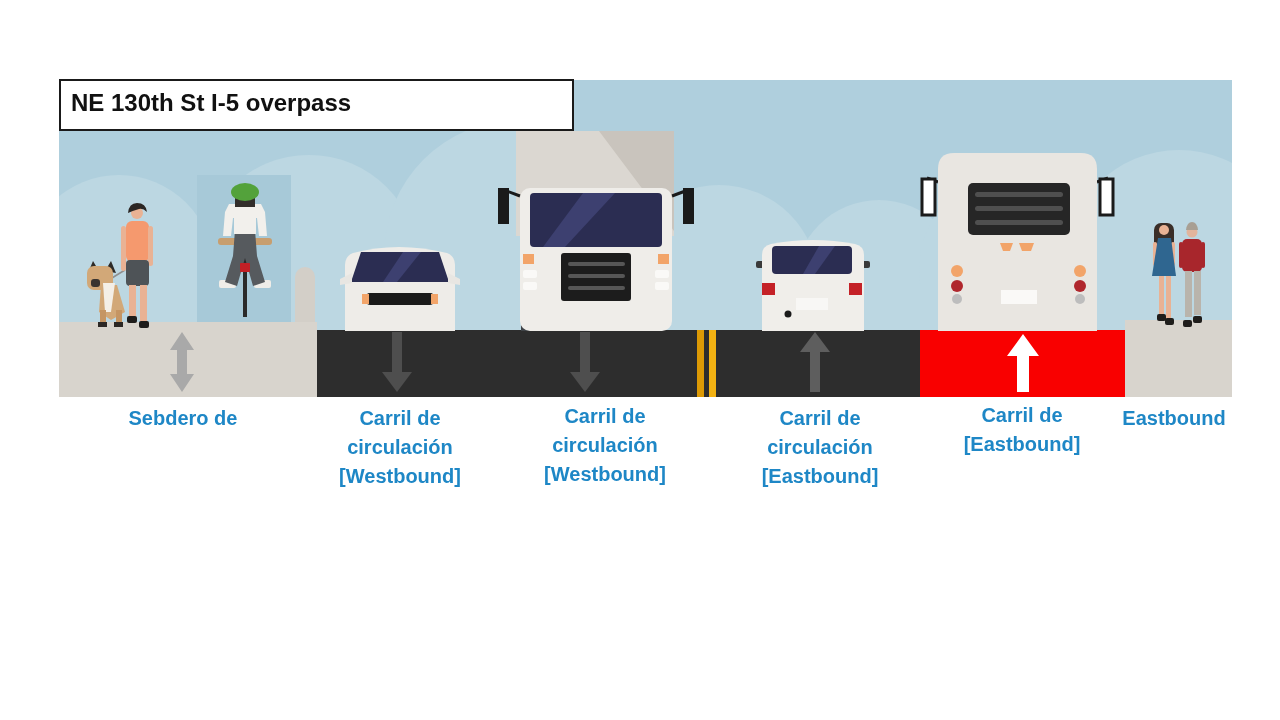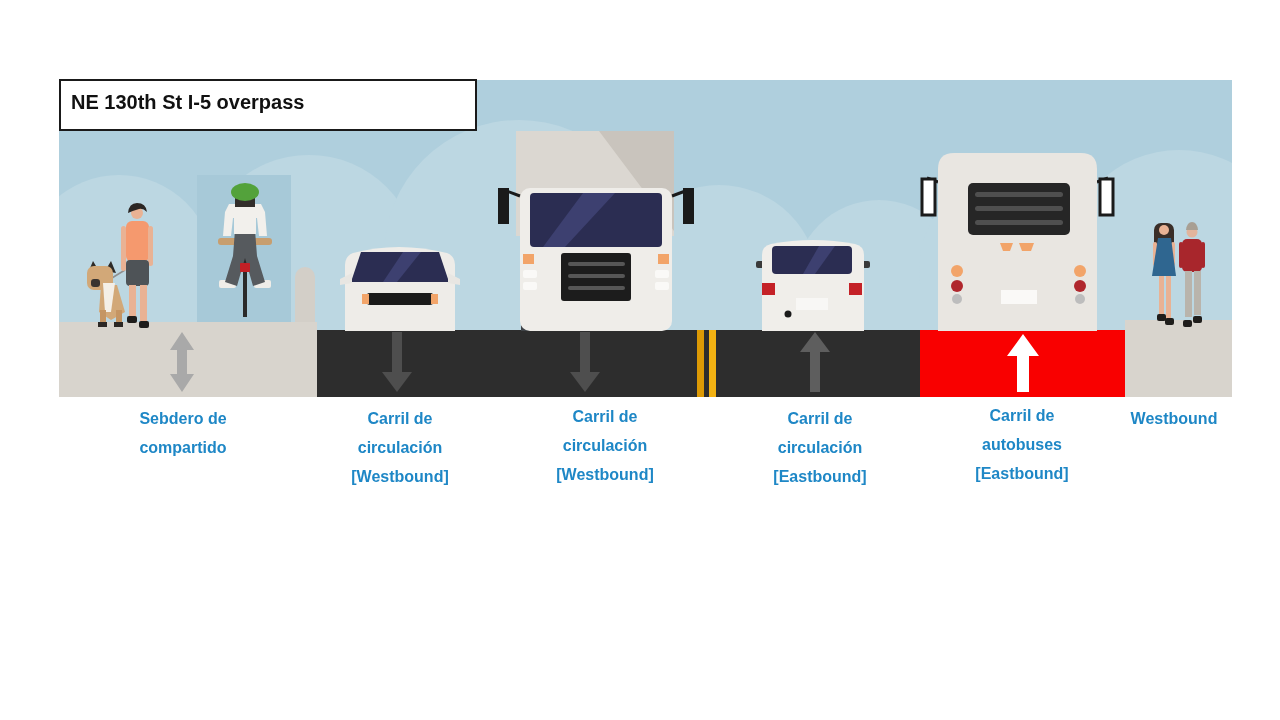--- a/index.html
+++ b/index.html
@@ -1,25 +1,25 @@
 <!DOCTYPE html>
 <html style="--accent: #1E87C6; --title-text: #111111; --road: #2D2D2D; --bus-lane-red: #F90000; --lane-stripe-yellow: #F3B213; --lane-stripe-yellow-dark: #DD9A05; --sky: #AFCFDD; --cloud: #BCD7E2; --sidewalk: #D8D4CD; --bike-zone: #A7C9D8; --arrow-gray: #4E4E4E; --arrow-light-gray: #A9A9A9;"><head>
 <meta charset="utf-8">
 <style>
   html,body{margin:0;padding:0;background:#ffffff;}
   .page{position:relative;width:1280px;height:720px;background:#fff;overflow:hidden;
         font-family:"Liberation Sans",sans-serif;}
   .scene{position:absolute;left:59px;top:80px;width:1173px;height:317px;}
   .scene svg{display:block;width:100%;height:100%;}
-  .title-box{position:absolute;left:59px;top:79px;width:418px;min-height:52px;
+  .title-box{position:absolute;left:59px;top:79px;width:515px;min-height:52px;
              background:#ffffff;border:2px solid #1a1a1a;box-sizing:border-box;
              padding:7px 12px 9px 10px;color:var(--title-text,#111);
-             font-size:20px;font-weight:bold;line-height:29px;white-space:nowrap;}
+             font-size:24px;font-weight:bold;line-height:29px;white-space:nowrap;}
   .lane-label{position:absolute;text-align:center;color:var(--accent,#1e87c6);
-              font-size:16px;font-weight:bold;line-height:29px;}
+              font-size:20px;font-weight:bold;line-height:29px;}
   
   .sky{fill:var(--sky,#afcfdd);}
   .cloud{fill:var(--cloud,#bcd7e2);}
   .sidewalk{fill:var(--sidewalk,#d8d4cd);}
   .road{fill:var(--road,#2d2d2d);}
   .buslane{fill:var(--bus-lane-red,#f90000);}
   .stripe{fill:var(--lane-stripe-yellow,#f3b213);}
   .stripe-dark{fill:var(--lane-stripe-yellow-dark,#dd9a05);}
   .arrow-dark{fill:var(--arrow-gray,#4e4e4e);}
   .arrow-mid{fill:#5e5e5e;}
@@ -205,39 +205,37 @@
       </g>
     </svg>
   </div>
 
   <div class="title-box">
     <div>NE 130th St I-5 overpass</div>
   </div>
 
   <div class="lane-label" style="left:93px;top:404px;width:180px;">
     <div>Sebdero de</div>
-    <div>compartido</div>
   </div>
   <div class="lane-label" style="left:310px;top:404px;width:180px;">
     <div>Carril de</div>
     <div>circulación</div>
     <div>[Westbound]</div>
   </div>
   <div class="lane-label" style="left:515px;top:402px;width:180px;">
     <div>Carril de</div>
     <div>circulación</div>
     <div>[Westbound]</div>
   </div>
   <div class="lane-label" style="left:730px;top:404px;width:180px;">
     <div>Carril de</div>
     <div>circulación</div>
     <div>[Eastbound]</div>
   </div>
   <div class="lane-label" style="left:932px;top:401px;width:180px;">
     <div>Carril de</div>
-    <div>autobuses</div>
     <div>[Eastbound]</div>
   </div>
   <div class="lane-label" style="left:1104px;top:404px;width:140px;">
-    <div>Westbound</div>
+    <div>Eastbound</div>
   </div>
 
 </div>
 
 </body></html>

